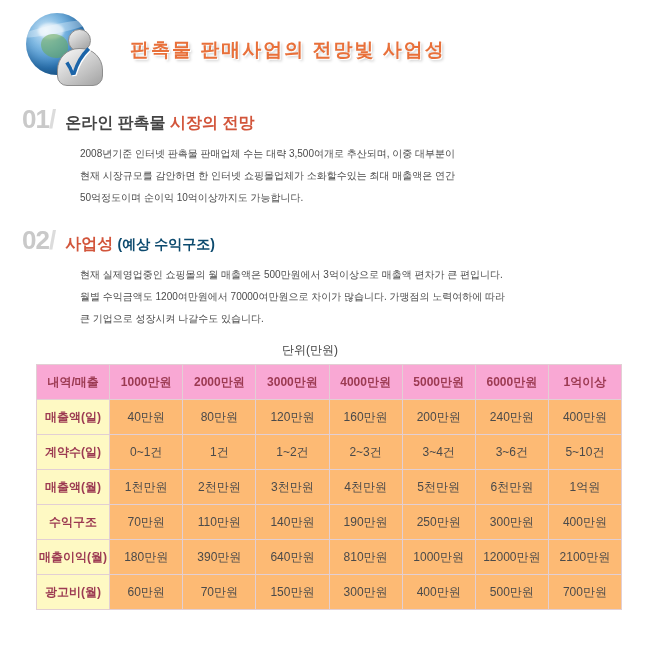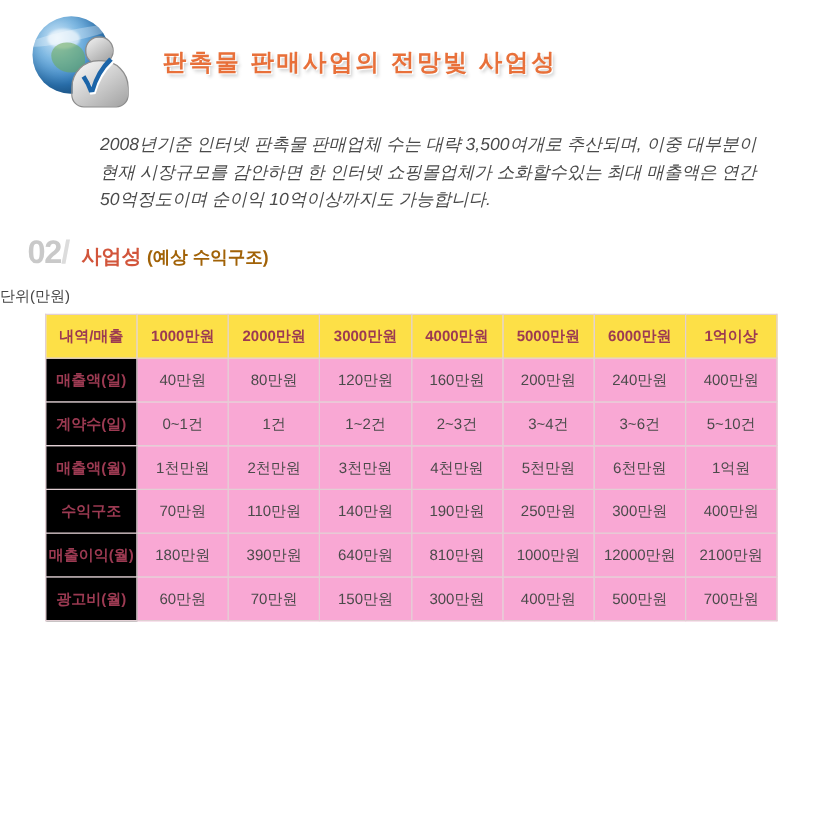--- a/index.html
+++ b/index.html
@@ -146,36 +146,35 @@
     color: #c9c9c9;
     letter-spacing: -1px;
   }
   .sec-num .slash { color: #dcdcdc; }
   .sec-title {
     font-size: 16px;
     font-weight: bold;
     color: #444;
   }
   .sec-title .accent { color: #d2553b; }
-  .sec-title .sub { color: #a16207; font-size: 14px; }
+  .sec-title .sub { color: #0c4a6e; font-size: 14px; }
   .sec-body {
     margin-left: 58px;
-    font-size: 14px;
+    font-size: 10px;
     line-height: 22px;
     color: #4a4a4a;
-    font-style: italic;
   }
   .sec-body p { margin: 0; }
 
   #section-01 { margin-top: 4px; }
   #section-02 { margin-top: 16px; }
 
   
   .unit-note {
-    text-align: left;
+    text-align: center;
     font-size: 12px;
     color: #444;
     padding-right: 38px;
     margin-top: 12px;
     margin-bottom: 5px;
   }
 
   
   .table-wrap {
     padding: 0 36px 0 36px;
@@ -188,32 +187,32 @@
   }
   table.profit th,
   table.profit td {
     border: 1px solid #e2cfd4;
     height: 32px;
     text-align: center;
     vertical-align: middle;
     color: #4a4a4a;
   }
   table.profit thead th {
-    background: #fde047;
+    background: #f9a8d4;
     color: #9c3a52;
     font-weight: bold;
     border-color: #e2cfd4;
   }
   table.profit tbody th {
-    background: #000000;
+    background: #fef9c3;
     color: #9c3a52;
     font-weight: bold;
   }
   table.profit tbody td {
-    background: #f9a8d4;
+    background: #fdba74;
   }
 </style>
 </head>
 <body>
 
 <div class="page">
 
   <div class="header">
     <div class="globe-wrap">
       <div class="globe">
@@ -222,31 +221,40 @@
       <div class="person">
         <div class="head"></div>
         <div class="body"></div>
       </div>
       <div class="check">✓</div>
     </div>
     <div class="title-main">판촉물 판매사업의 전망빛 사업성</div>
   </div>
 
   <div class="section" id="section-01">
+    <div class="sec-head">
+      <span class="sec-num"><span>01</span><span class="slash">/</span></span>
+      <span class="sec-title"><span>온라인 판촉물 </span><span class="accent">시장의 전망</span></span>
+    </div>
     <div class="sec-body">
       <p>2008년기준 인터넷 판촉물 판매업체 수는 대략 3,500여개로 추산되며, 이중 대부분이</p>
       <p>현재 시장규모를 감안하면 한 인터넷 쇼핑몰업체가 소화할수있는 최대 매출액은 연간</p>
       <p>50억정도이며 순이익 10억이상까지도 가능합니다.</p>
     </div>
   </div>
 
   <div class="section" id="section-02">
     <div class="sec-head">
       <span class="sec-num"><span>02</span><span class="slash">/</span></span>
       <span class="sec-title"><span class="accent">사업성 </span><span class="sub">(예상 수익구조)</span></span>
+    </div>
+    <div class="sec-body">
+      <p>현재 실제영업중인 쇼핑몰의 월 매출액은 500만원에서 3억이상으로 매출액 편차가 큰 편입니다.</p>
+      <p>월별 수익금액도 1200여만원에서 70000여만원으로 차이가 많습니다. 가맹점의 노력여하에 따라</p>
+      <p>큰 기업으로 성장시켜 나갈수도 있습니다.</p>
     </div>
   </div>
 
   <div class="unit-note">단위(만원)</div>
 
   <div class="table-wrap">
     <table class="profit">
       <thead>
         <tr>
           <th>내역/매출</th>

